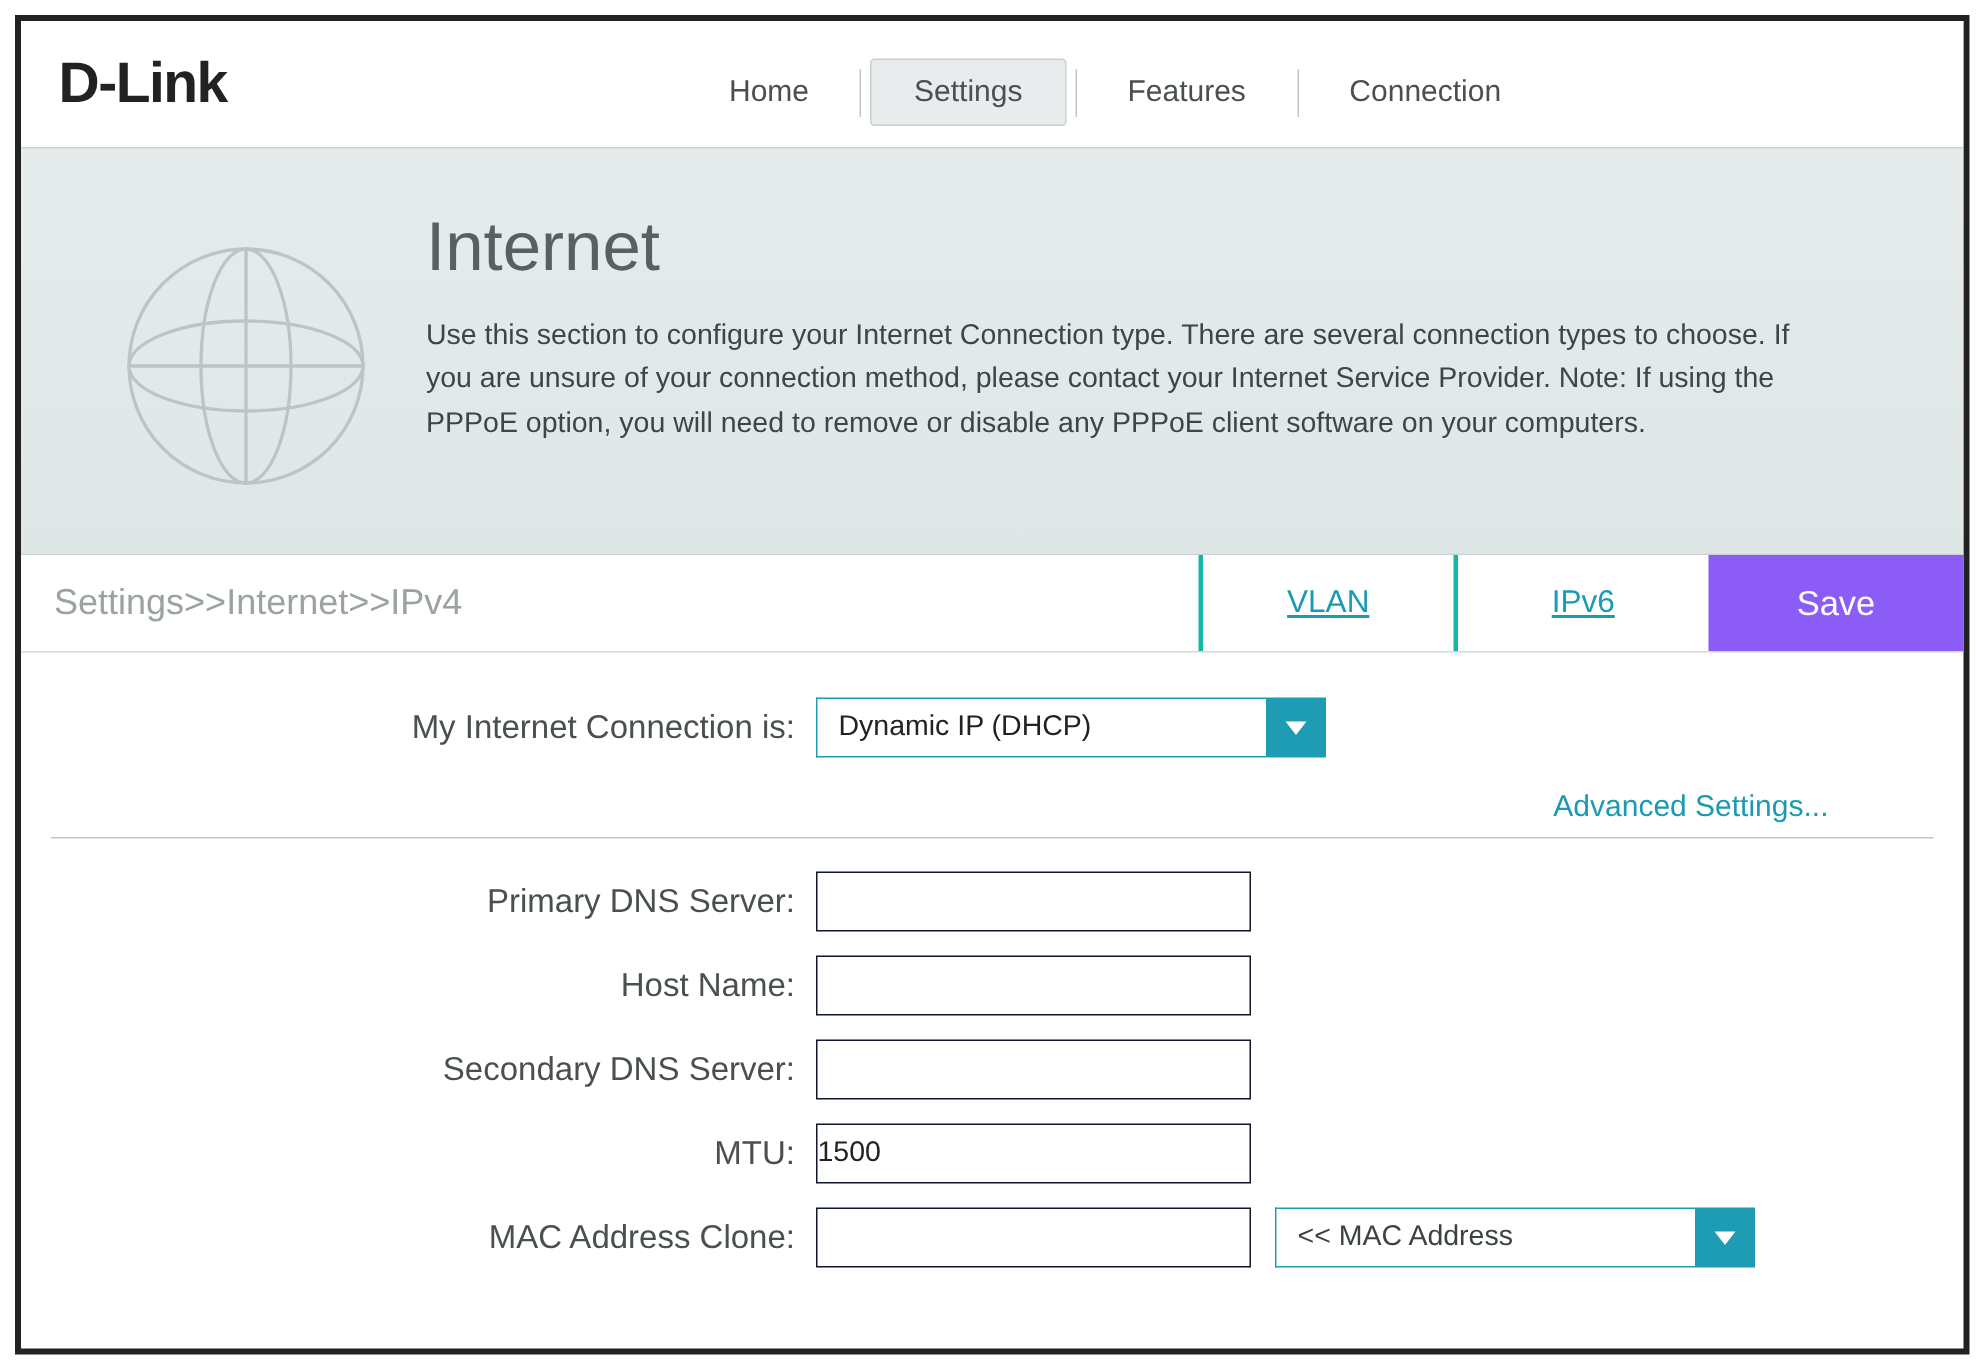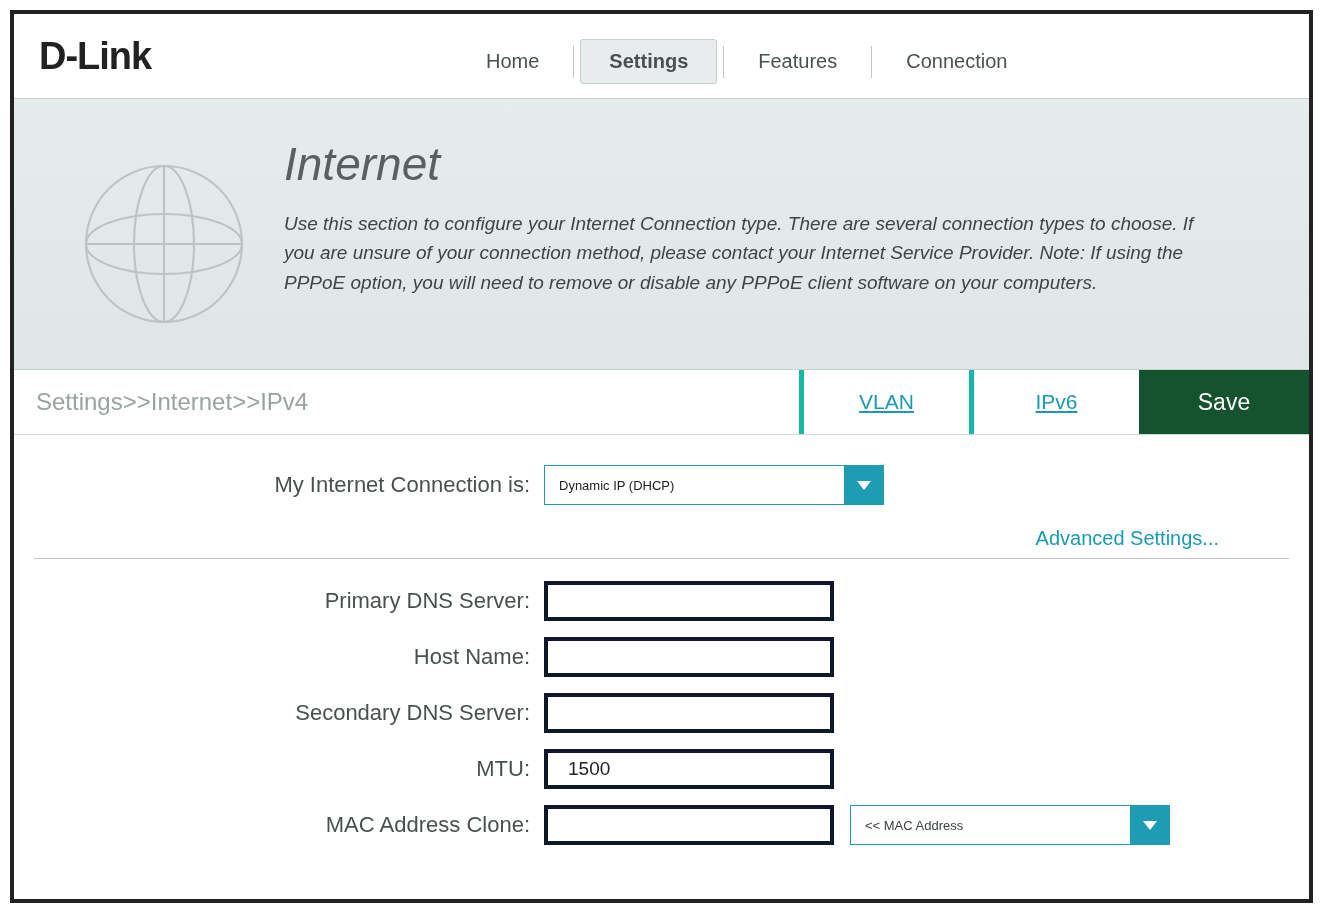--- a/index.html
+++ b/index.html
@@ -47,21 +47,20 @@
     font-size: 20px;
     padding: 10px 28px;
     cursor: pointer;
     position: relative;
   }
   .nav-active {
     background: #e8ecec;
     border: 1px solid #c8d0d0;
     border-radius: 3px;
     padding: 10px 28px;
-    font-weight: bold;
   }
   .nav-sep {
     width: 1px;
     height: 32px;
     background: #c0c6c6;
     margin: 0 6px;
   }
   
   .band {
     background: linear-gradient(to bottom, #e6ecec 0%, #dfe6e6 100%);
@@ -73,21 +72,21 @@
     min-height: 250px;
   }
   .globe-wrap {
     width: 240px;
     display: flex;
     justify-content: center;
     align-items: center;
     padding-top: 30px;
   }
   .globe-svg { opacity: 0.85; }
-  .band-text { flex: 1; padding-right: 60px; padding-top: 8px; font-style: italic;}
+  .band-text { flex: 1; padding-right: 60px; padding-top: 8px;}
   .page-title {
     font-size: 46px;
     color: #5a6060;
     font-weight: 400;
     margin-bottom: 18px;
   }
   .page-desc {
     font-size: 19px;
     line-height: 1.55;
     color: #3f4545;
@@ -106,26 +105,26 @@
     padding-left: 22px;
     font-size: 24px;
     color: #9aa2a2;
   }
   .crumb-btn {
     width: 170px;
     display: flex;
     align-items: center;
     justify-content: center;
     font-size: 21px;
-    border-left: 5px solid #14b8a6;
+    border-left: 3px solid #14b8a6;
     cursor: pointer;
   }
   .crumb-btn.link { color: #1a9bb3; text-decoration: underline; }
   .crumb-btn.save {
-    background: #14532d;
+    background: #8b5cf6;
     color: #fff;
     font-size: 23px;
     border-left: none;
   }
   
   .form-area { padding: 30px 20px 20px 20px; }
   .form-row {
     display: flex;
     align-items: center;
     margin-bottom: 16px;
@@ -142,21 +141,21 @@
     align-items: stretch;
     height: 40px;
   }
   .select-text {
     border: 1px solid #1e9cb3;
     border-right: none;
     padding: 0 14px;
     display: flex;
     align-items: center;
     width: 300px;
-    font-size: 13px;
+    font-size: 19px;
     color: #222;
   }
   .select-arrow {
     width: 40px;
     background: #1e9cb3;
     display: flex;
     align-items: center;
     justify-content: center;
     color: #fff;
     cursor: pointer;
@@ -173,24 +172,24 @@
     padding: 6px 70px 8px 0;
     border-bottom: 1px solid #bfc6c6;
     margin-bottom: 22px;
   }
   .adv-link {
     color: #1a9bb3;
     font-size: 20px;
     cursor: pointer;
   }
   .text-input {
-    border: 4px solid #0f172a;
+    border: 1px solid #0f172a;
     height: 40px;
     width: 290px;
-    padding: 0 20px;
+    padding: 0 0;
     font-size: 19px;
     color: #222;
     outline: none;
   }
   .mac-select {
     margin-left: 16px;
   }
   .mac-select .select-text { width: 280px; border-color:#1e9cb3; color:#3c4242;}
 </style>
 </head>

